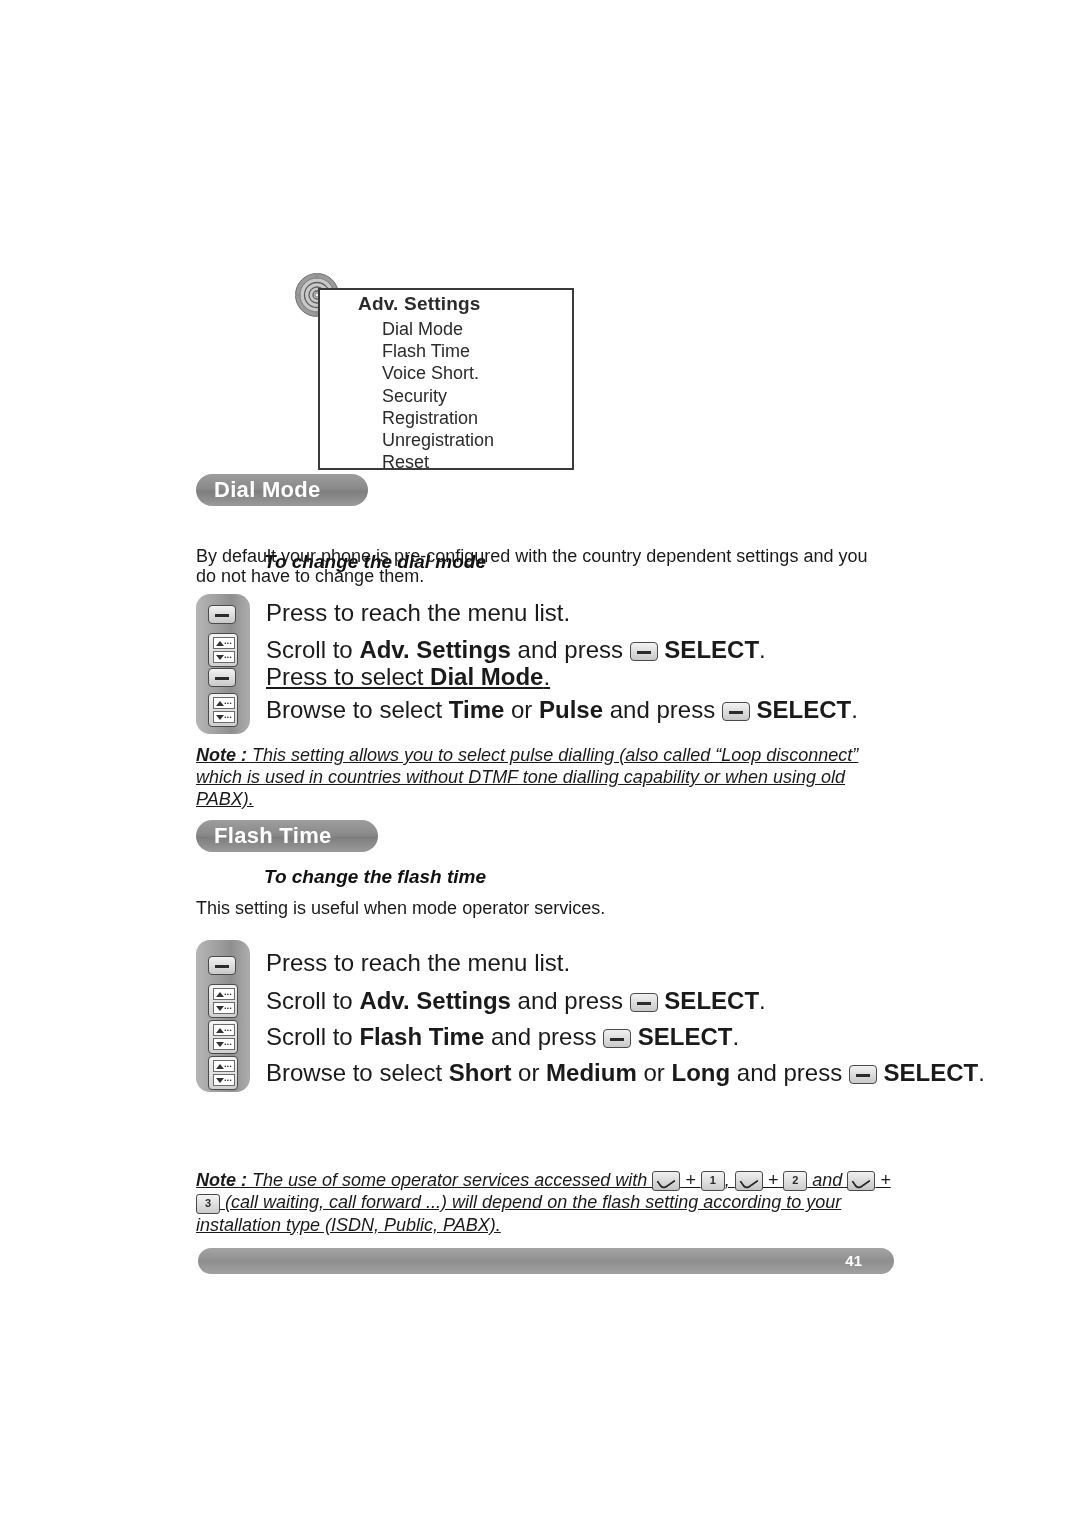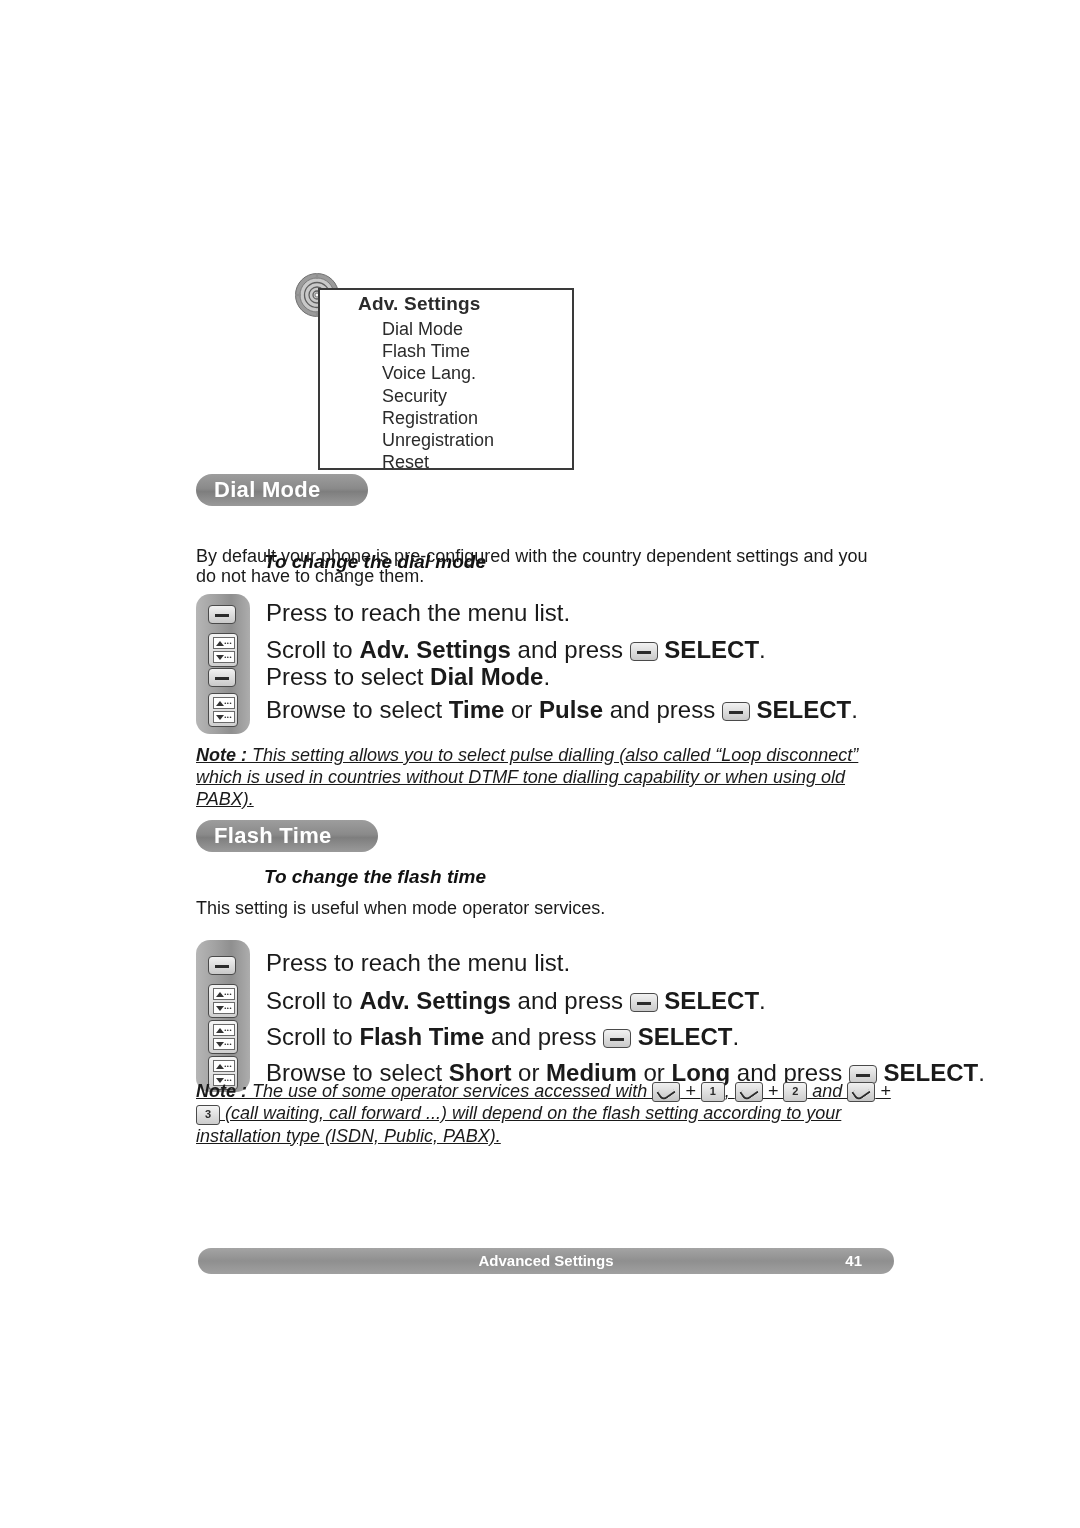--- a/index.html
+++ b/index.html
@@ -187,21 +187,21 @@
   
   .note {
     position: absolute;
     font-size: 18px;
     line-height: 22px;
     font-style: italic;
     color: #1a1a1a;
     text-decoration: underline;
   }
   #note-dial { left: 196px; top: 744px; width: 700px; }
-  #note-flash { left: 196px; top: 1080px; width: 710px; }
+  #note-flash { left: 196px; top: 1169px; width: 710px; }
   .note b { font-weight: bold; font-style: italic; }
 
   
   .key-handset {
     display: inline-block;
     width: 26px; height: 18px;
     vertical-align: middle;
     border-radius: 3px;
     background: linear-gradient(to bottom,#f0f0f0,#c5c5c5);
     border: 1px solid #4a4a4a;
@@ -287,21 +287,21 @@
         <circle r="2" fill="#ffffff" stroke="#5f5f5f" stroke-width="0.8"></circle>
       </g>
     </svg>
   </div>
 
   <div class="menu-screen">
     <div class="menu-title">Adv. Settings</div>
     <div class="menu-list">
       <div>Dial Mode</div>
       <div>Flash Time</div>
-      <div>Voice Lang.</div>
+      <div>Voice Short.</div>
       <div>Security</div>
       <div>Registration</div>
       <div>Unregistration</div>
       <div>Reset</div>
     </div>
   </div>
 
   <div class="banner" id="banner-dial-mode">Dial Mode</div>
   <div class="subhead" id="sub-dial">To change the dial mode</div>
   <div class="para" id="para-dial">By default your phone is pre-configured with the country dependent settings and you do not have to change them.</div>
@@ -316,21 +316,21 @@
       <span class="bar top">
           <span class="dots">•••</span>
         </span>
       <span class="bar bot">
           <span class="dots">•••</span>
         </span>
     </div>
     <div class="step-text" style="top:45px;">Scroll to <b>Adv. Settings</b> and press <span class="key key-select"></span> <b>SELECT</b>.</div>
 
     <div class="bar-key key key-select" style="top:74px;"></div>
-    <div class="step-text" style="top:72px;">Press to select <b>Dial Mode</b>.</div>
+    <div class="step-text" style="top:72px;text-decoration:underline;">Press to select <b>Dial Mode</b>.</div>
 
     <div class="bar-key key key-nav" style="top:99px;">
       <span class="bar top">
           <span class="dots">•••</span>
         </span>
       <span class="bar bot">
           <span class="dots">•••</span>
         </span>
     </div>
     <div class="step-text" style="top:105px;">Browse to select <b>Time</b> or <b>Pulse</b> and press <span class="key key-select"></span> <b>SELECT</b>.</div>
@@ -379,17 +379,16 @@
         </span>
     </div>
     <div class="step-text" style="top:122px;">Browse to select <b>Short</b> or <b>Medium</b> or <b>Long</b> and press <span class="key key-select"></span> <b>SELECT</b>.</div>
   </div>
 
   <div class="note" id="note-flash">
     <b>Note :</b><span> The use of some operator services accessed with </span><span class="key-handset"></span><span> + </span><span class="key-digit">1</span><span>, </span><span class="key-handset"></span><span> + </span><span class="key-digit">2</span><span> and </span><span class="key-handset"></span><span> + </span><span class="key-digit">3</span><span> (call waiting, call forward ...) will depend on the flash setting according to your installation type (ISDN, Public, PABX).</span>
   </div>
 
   <div class="footer">
-    <div class="f-title">Advanced Settings</div>
     <div class="f-page">41</div>
   </div>
 
 </div>
 
 </body></html>

